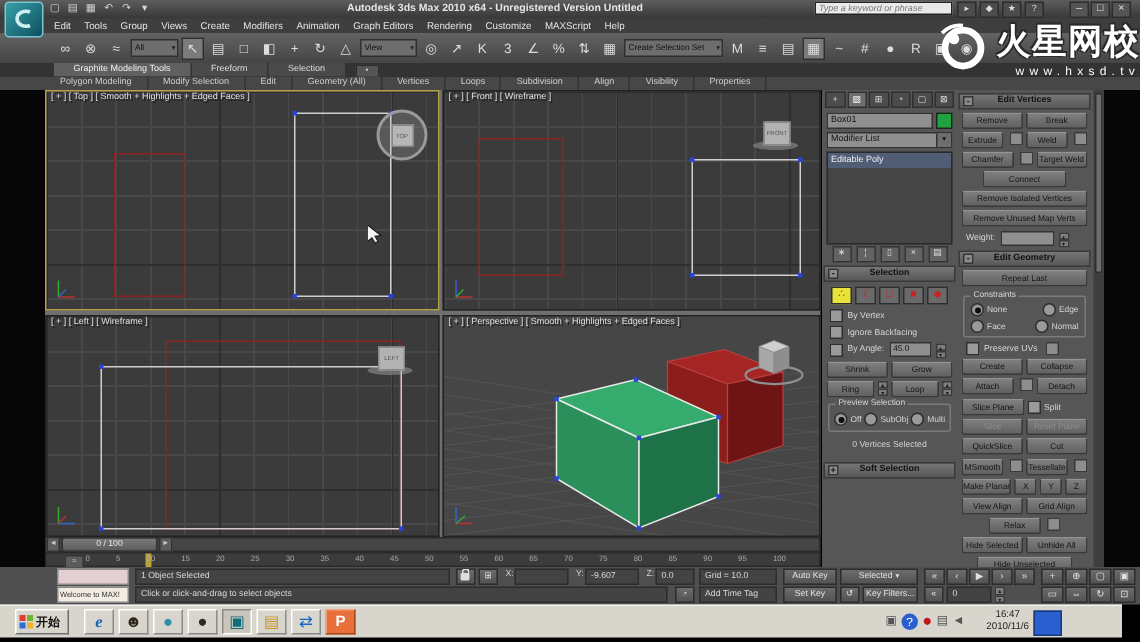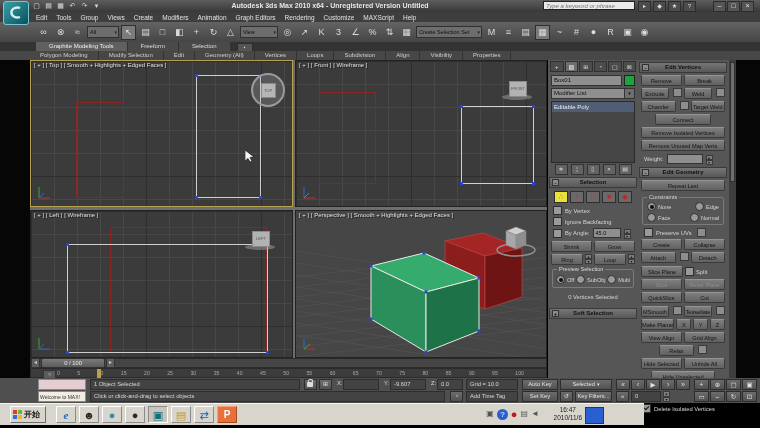--- a/index.html
+++ b/index.html
@@ -120,21 +120,21 @@
     font-size:5.8px;color:#e2e2e2;text-align:center;line-height:9px;white-space:nowrap;}
   .sbtn.drop::after{content:"▾";font-size:5px;margin-left:2px;}
   .listener-pink{position:absolute;left:38px;top:1px;width:48px;height:11px;background:#e5ced2;border:1px solid #8a8a8a;box-sizing:border-box;}
   .listener-white{position:absolute;left:38px;top:13px;width:48px;height:11px;background:#f2ece3;border:1px solid #8a8a8a;box-sizing:border-box;
     font-size:5px;color:#333;line-height:10px;padding-left:1px;white-space:nowrap;overflow:hidden;}
   .lockicon{position:absolute;left:2px;top:2px;width:6px;height:5px;background:#ddd;border-radius:1px;}
   .lockicon::before{content:"";position:absolute;left:1px;top:-3px;width:3px;height:3px;border:1px solid #ddd;border-bottom:none;border-radius:2px 2px 0 0;}
   .navgrid{position:absolute;display:grid;grid-template-columns:repeat(4,15px);grid-auto-rows:11px;gap:1px;}
   .navgrid span{background:linear-gradient(#6c6c6c,#515151);border:1px solid #2d2d2d;box-sizing:border-box;font-size:6.5px;line-height:9px;color:#e0e0e0;text-align:center;}
   
-  .taskbar{left:0;top:403px;width:644px;height:22px;background:#d8d5cd;border-top:1px solid #f4f2ee;box-sizing:border-box;}
+  .taskbar{left:0;top:403px;width:748px;height:22px;background:#d8d5cd;border-top:1px solid #f4f2ee;box-sizing:border-box;}
   .startbtn{position:absolute;left:10px;top:2px;width:36px;height:17px;background:#d8d5cd;border:1px solid;border-color:#fff #6e6e6e #6e6e6e #fff;
     display:flex;align-items:center;gap:2px;padding:0 2px;box-sizing:border-box;}
   .flag{width:9px;height:9px;display:grid;grid-template-columns:4px 4px;grid-auto-rows:4px;gap:1px;}
   .flag i{display:block;}
   .start-txt{font-size:8px;color:#111;font-weight:bold;}
   .ql{position:absolute;left:56px;top:2px;display:flex;gap:3px;}
   .ql span{width:20px;height:17px;background:#d8d5cd;border:1px solid;border-color:#fff #8a8a8a #8a8a8a #fff;
     font-size:11px;line-height:16px;text-align:center;box-sizing:border-box;}
   .ql .ie{color:#1565c0;font-family:"Liberation Serif",serif;font-style:italic;font-weight:bold;}
   .ql .person{color:#30261c;}
@@ -262,20 +262,31 @@
       <span class="rpanel">Edit</span>
       <span class="rpanel">Geometry (All)</span>
       <span class="rpanel">Vertices</span>
       <span class="rpanel">Loops</span>
       <span class="rpanel">Subdivision</span>
       <span class="rpanel">Align</span>
       <span class="rpanel">Visibility</span>
       <span class="rpanel">Properties</span>
     </div>
 
+  <div class="abs wm">
+    <svg width="36" height="36">
+      <circle cx="18" cy="18" r="12" fill="none" stroke="#ffffff" stroke-width="4.5"></circle>
+      <circle cx="12" cy="12" r="3.5" fill="#ffffff"></circle>
+      <path d="M4 8 Q10 2 18 3" fill="none" stroke="#ffffff" stroke-width="2.5"></path>
+    </svg>
+    <div>
+      <div class="wm-brand">火星网校</div>
+      <div class="wm-url">www.hxsd.tv</div>
+    </div>
+  </div>
 
   <div class="abs vp-wrap">
 
     <div class="vp" style="left:0;top:0;width:263px;height:147px;border-color:#b3a14c;">
       <div class="vp-label">[ + ] [ Top ] [ Smooth + Highlights + Edged Faces ]</div>
       <div class="wire red" style="left:45px;top:41px;width:48px;height:96px;"></div>
       <div class="wire white" style="left:165px;top:14px;width:65px;height:123px;">
         <span class="vdot" style="left:-2px;top:-2px;"></span>
         <span class="vdot" style="right:-2px;top:-2px;"></span>
         <span class="vdot" style="left:-2px;bottom:-2px;"></span>

